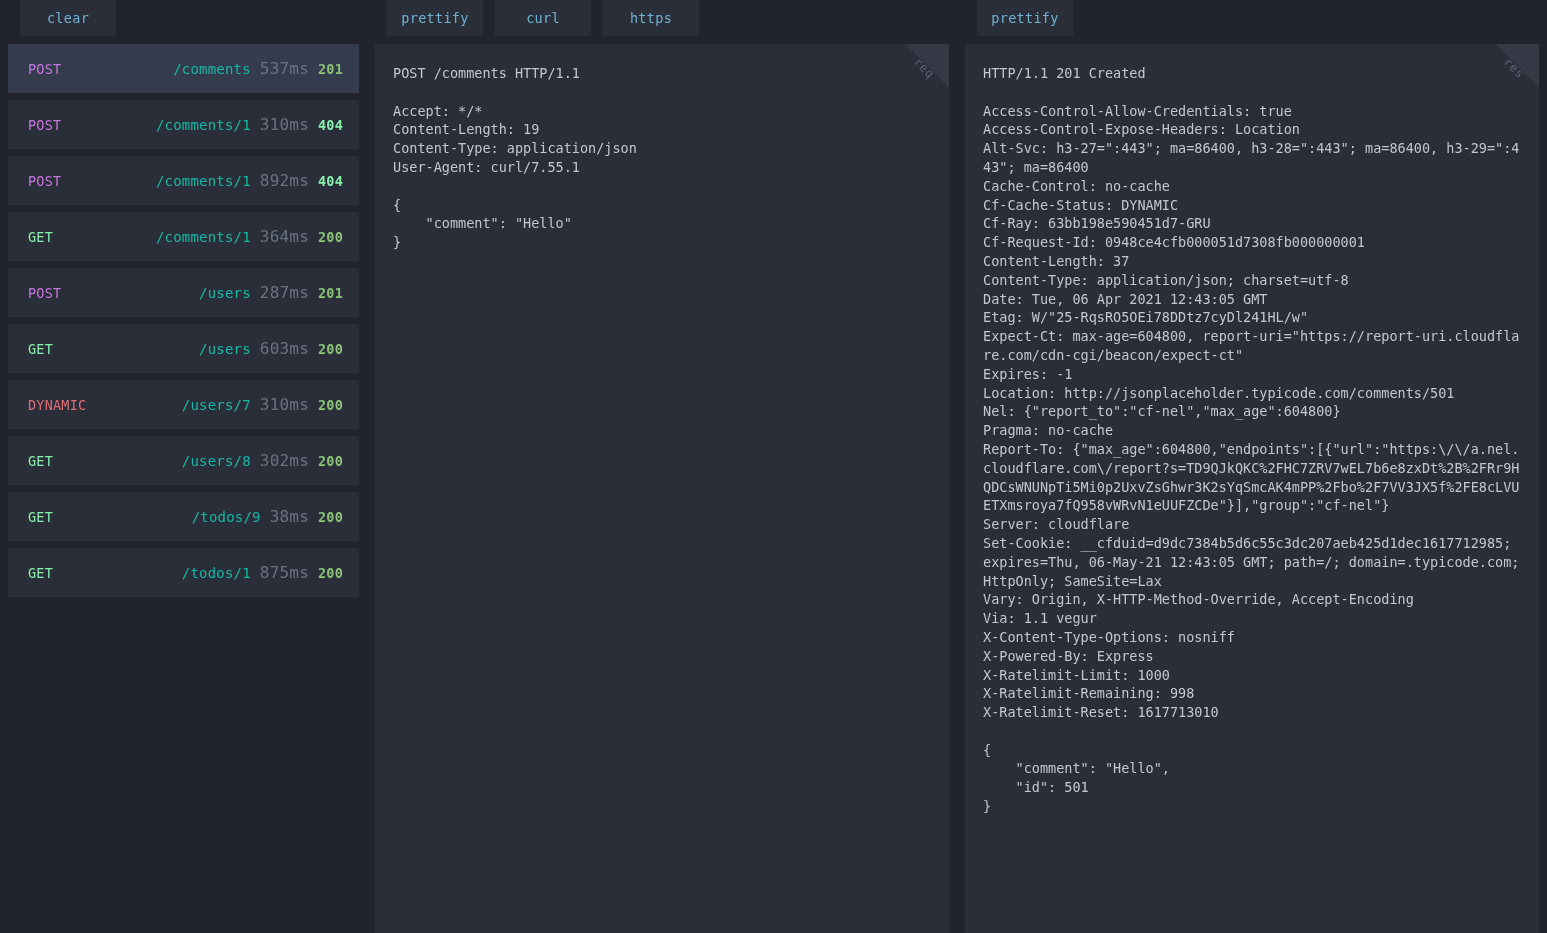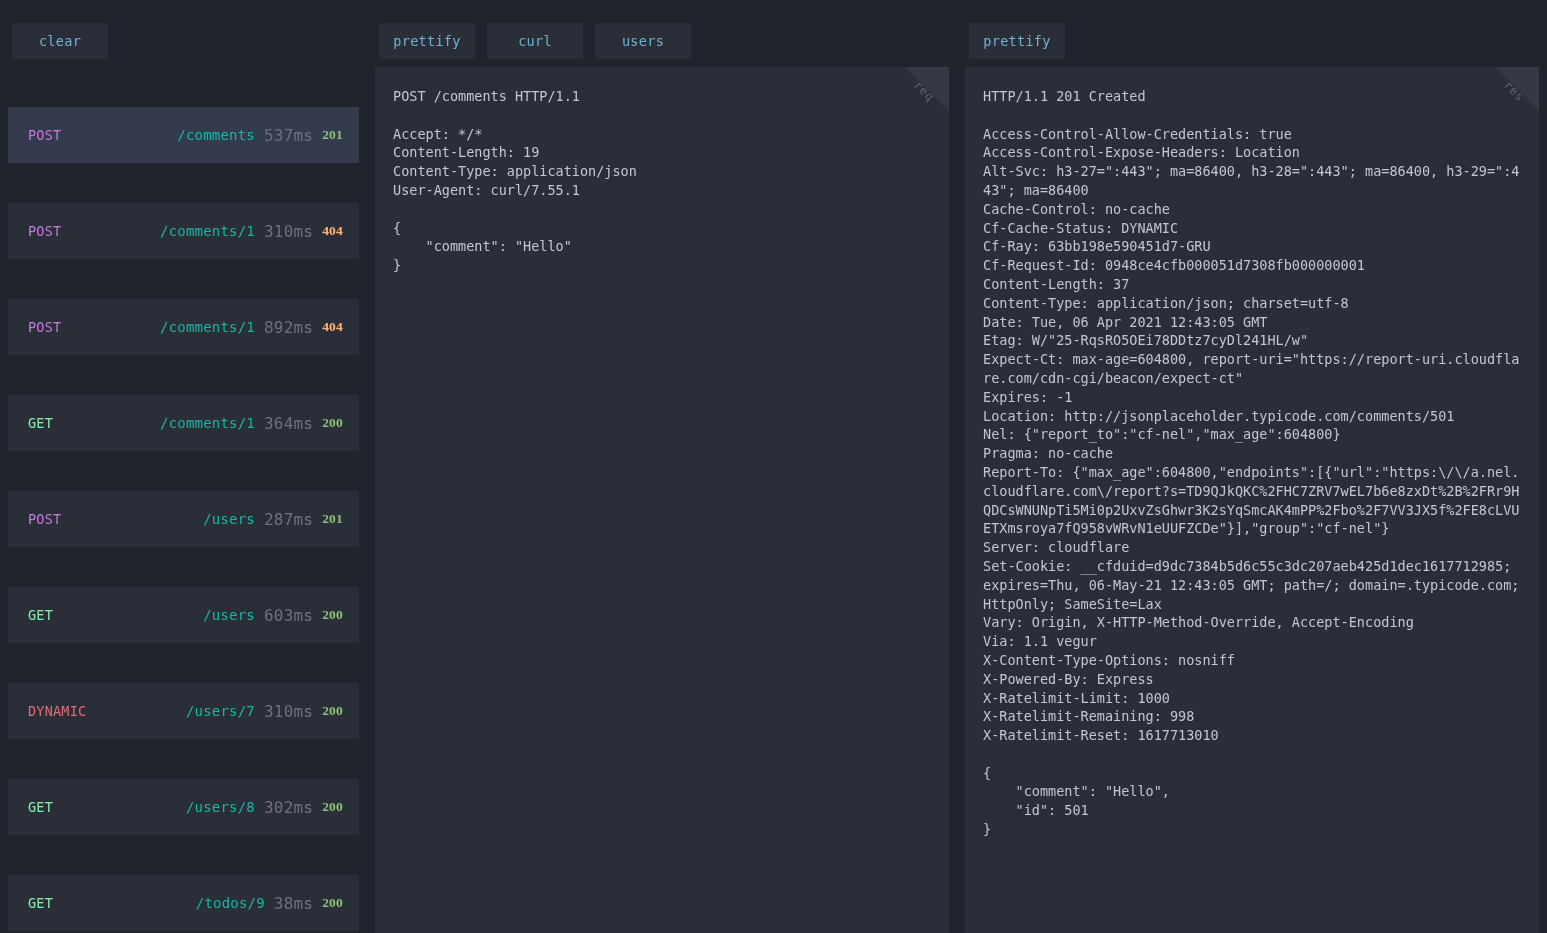--- a/index.html
+++ b/index.html
@@ -23,64 +23,62 @@
     width: 367px;
     height: 933px;
     flex: 0 0 367px;
     padding: 0;
     position: relative;
   }
   .toolbar-row {
     height: 44px;
     display: flex;
     align-items: flex-start;
-    padding-left: 12px;
-    margin-top: 23px;
+    padding-left: 20px;
   }
   .tbtn {
     background: #2a2e39;
     color: #6fb3d2;
     border: none;
     font-family: "DejaVu Sans Mono", "Liberation Mono", monospace;
     font-size: 13.5px;
     letter-spacing: .3px;
     height: 36px;
     min-width: 96px;
     padding: 0 14px;
     cursor: pointer;
     text-align: center;
     line-height: 36px;
     margin-right: 12px;
   }
   .req-list {
     padding: 0 8px;
   }
   .req-row {
-    height: 56px;
+    height: 49px;
     background: #2a2e39;
     margin-bottom: 7px;
     display: flex;
     align-items: center;
     padding: 0 16px 0 20px;
     cursor: pointer;
     font-size: 13.5px;
     letter-spacing: .2px;
-    margin-top: 40px;
   }
   .req-row.selected { background: #343b4d; }
   .method { flex: 0 0 auto; font-size: 13.5px; }
   .m-POST   { color: #c678dd; }
   .m-GET    { color: #86efac; }
   .m-DELETE { color: #e06c75; }
   .spacer { flex: 1 1 auto; }
   .path { color: #14b8a6; margin-right: 9px; font-size: 14px; }
   .time { color: #6b7180; margin-right: 9px; font-size: 16px; }
-  .status { font-size: 13.5px; font-weight: bold; font-family: Liberation Serif, serif; }
+  .status { font-size: 13.5px; font-weight: bold; }
   .s-2xx { color: #8ac176; }
-  .s-4xx { color: #fdba74; }
+  .s-4xx { color: #86efac; }
 
   
   .pane {
     height: 661px;
     position: relative;
   }
   .pane-mid { width: 590px; flex: 0 0 590px; }
   .pane-right { width: 590px; flex: 0 0 590px; }
 
   .panel-body {
@@ -214,21 +212,21 @@
           <span class="time">875ms</span>
           <span class="status s-2xx">200</span>
         </div>
       </div>
   </div>
 
   <div class="pane pane-mid">
     <div class="toolbar-row">
       <button class="tbtn">prettify</button>
       <button class="tbtn">curl</button>
-      <button class="tbtn">users</button>
+      <button class="tbtn">https</button>
     </div>
     <div class="panel-body panel-mid-body">
       <div class="corner">
         <span class="corner-label">req</span>
       </div>
       <pre class="code">POST /comments HTTP/1.1
 
 Accept: */*
 Content-Length: 19
 Content-Type: application/json

